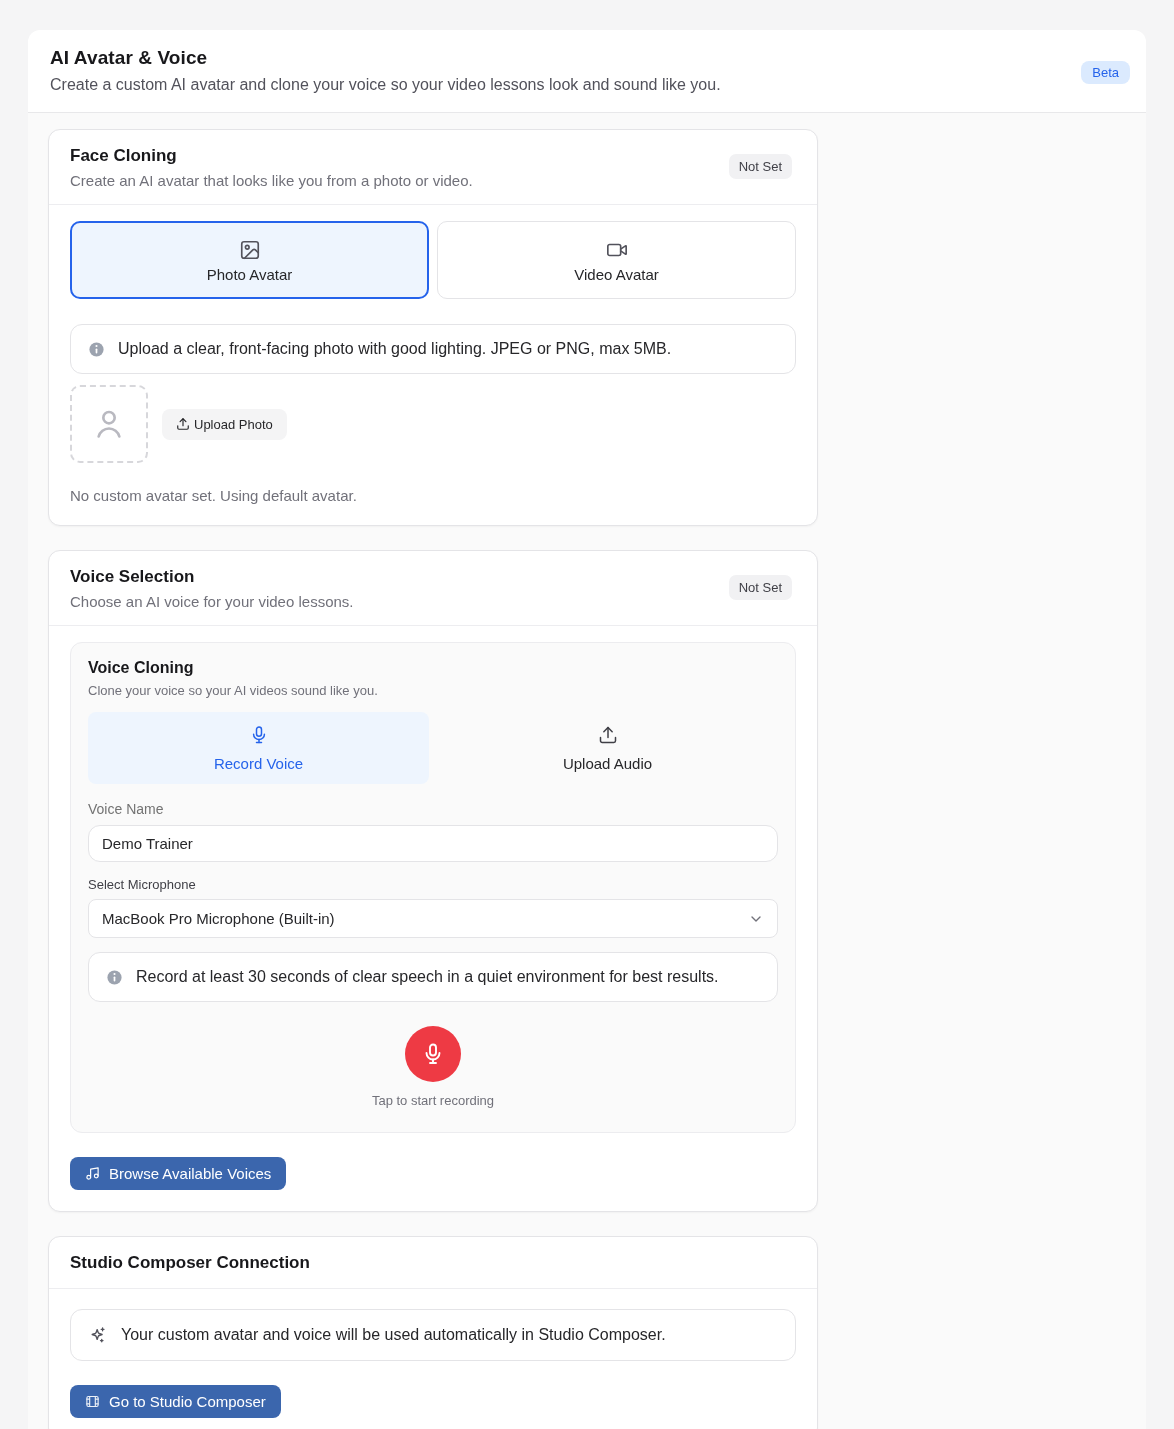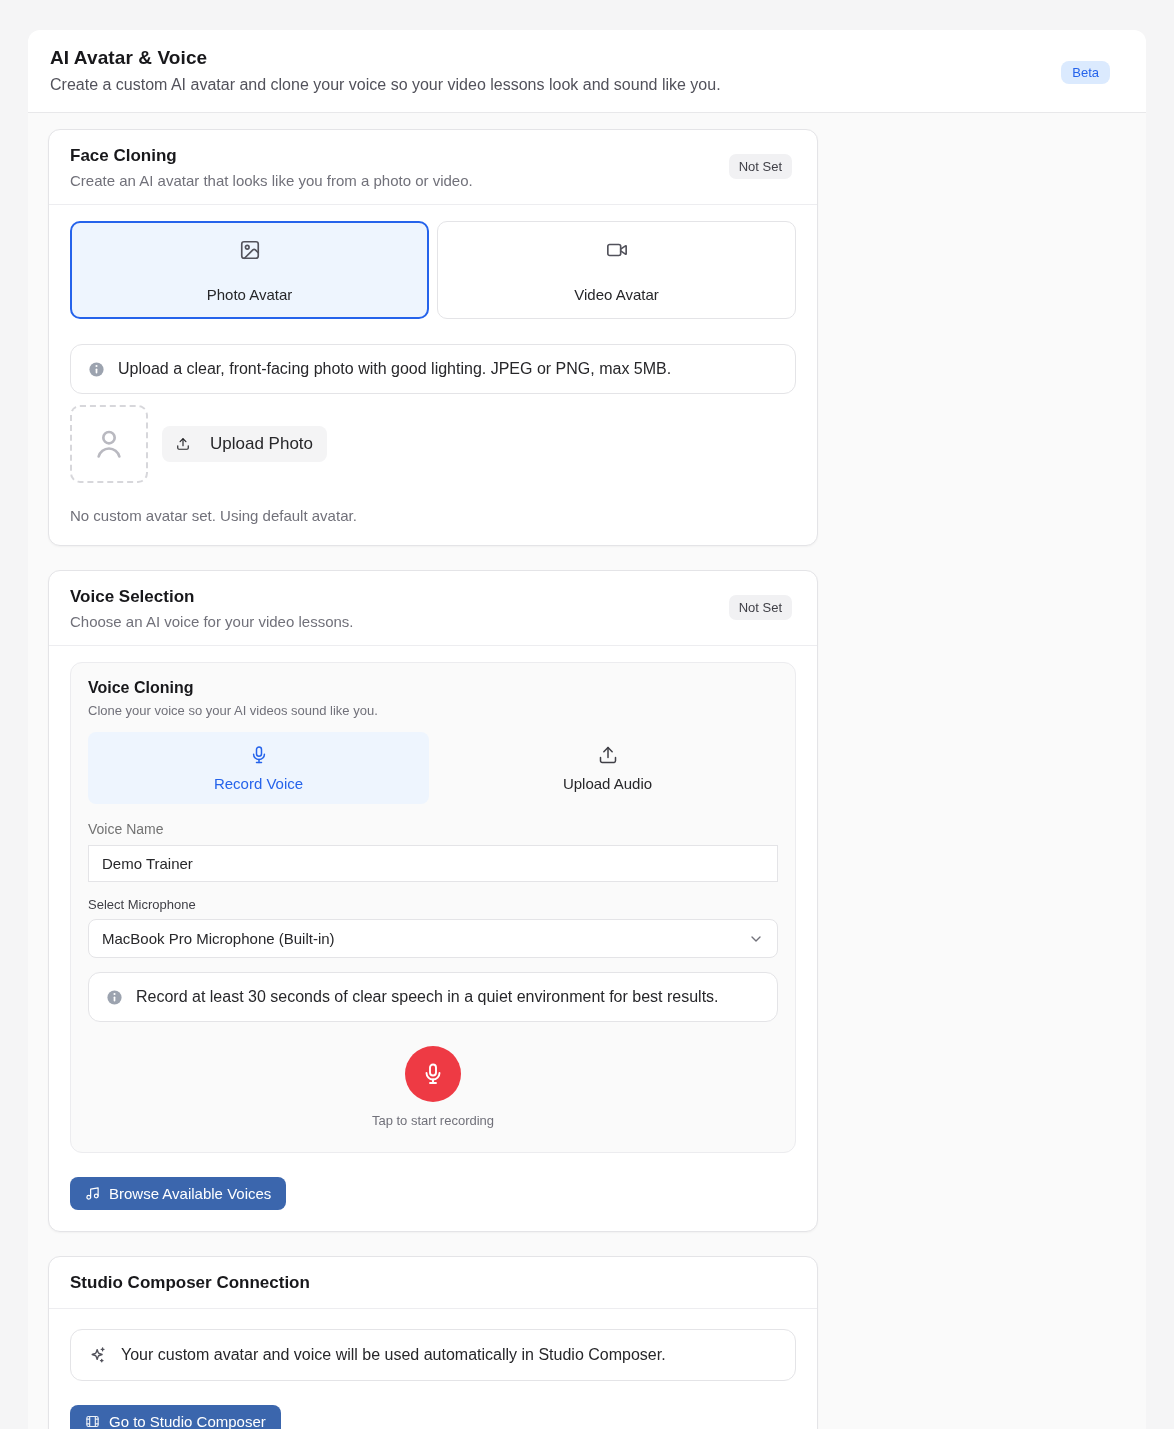--- a/index.html
+++ b/index.html
@@ -20,21 +20,21 @@
   .panel-header{
     background:var(--card-bg);
     border-radius:12px 12px 0 0;
     border-bottom:1px solid #e8e8ea;
     padding:17px 20px 18px 22px;
     position:relative;
   }
   .page-title{font-size:19px;font-weight:700;letter-spacing:.1px;}
   .page-subtitle{font-size:16px;color:var(--text-secondary);margin-top:7px;}
   .beta-badge{
-    position:absolute;right:36px;top:31px;
+    position:absolute;right:16px;top:31px;
     background:var(--beta-bg);color:var(--accent-blue);
     font-size:13px;padding:4px 11px;border-radius:8px;
   }
   .panel-body{
     background:var(--inner-bg);
     border-radius:0 0 12px 12px;
     border-bottom:1px solid #ececee;
     padding:16px 20px 23px 20px;
   }
   .card{
@@ -55,36 +55,36 @@
   .card-body{padding:16px 21px 21px 21px;}
 
   
   .option-grid{display:grid;grid-template-columns:1fr 1fr;gap:8px;}
   .option{
     border:1px solid var(--border);border-radius:10px;
     padding:17px 10px 15px 10px;text-align:center;cursor:pointer;background:#fff;
   }
   .option.selected{border:2px solid var(--accent-blue);background:var(--selected-bg);padding:16px 9px 14px 9px;}
   .option .opt-icon{color:#52525b;display:inline-block;height:22px;}
-  .option .opt-label{font-size:15px;margin-top:21px;color:#27272a;}
+  .option .opt-label{font-size:15px;margin-top:1px;color:#27272a;}
   .info-box{
     margin-top:25px;background:#fff;border:1px solid var(--border);border-radius:12px;
     padding:15px 17px;display:flex;align-items:center;gap:13px;
   }
   .info-box .info-text{font-size:16px;color:#27272a;}
   .info-glyph{flex:0 0 auto;display:inline-flex;}
   .upload-row{display:flex;align-items:center;gap:14px;margin-top:11px;}
   .avatar-placeholder{
     width:78px;height:78px;border:2px dashed #d7d7db;border-radius:10px;
     display:flex;align-items:center;justify-content:center;color:#b9b9c0;background:#fff;
   }
   .ghost-button{
-    display:inline-flex;align-items:center;gap:20px;
+    display:inline-flex;align-items:center;gap:4px;
     background:#f4f4f5;border:none;border-radius:8px;
-    padding:8px 14px;font-size:17px;color:#27272a;cursor:pointer;
+    padding:8px 14px;font-size:13px;color:#27272a;cursor:pointer;
     font-family:inherit;
   }
   .empty-note{font-size:15px;color:var(--text-muted);margin-top:24px;}
 
   
   .inner-card{
     background:var(--inner-bg);border:1px solid #ececef;border-radius:12px;
     padding:16px 17px 24px 17px;
   }
   .inner-title{font-size:16px;font-weight:700;}
@@ -94,21 +94,21 @@
     border:none;border-radius:8px;background:transparent;cursor:pointer;
     padding:13px 10px 12px 10px;text-align:center;font-family:inherit;
   }
   .tab .tab-icon{display:inline-block;height:20px;color:#3f3f46;}
   .tab .tab-label{font-size:15px;margin-top:7px;color:#27272a;}
   .tab.selected{background:var(--selected-bg);}
   .tab.selected .tab-icon,.tab.selected .tab-label{color:var(--accent-blue);}
   .field-label{font-size:14px;color:#737373;margin:17px 0 8px 0;}
   .field-label.small{font-size:13px;color:#3f3f46;margin:15px 0 7px 0;}
   .text-input{
-    width:100%;background:#fff;border:1px solid var(--border);border-radius:0;
+    width:100%;background:#fff;border:1px solid var(--border);border-radius:12px;
     padding:9px 13px;font-size:15px;color:#27272a;font-family:inherit;outline:none;
   }
   .select-box{
     width:100%;background:#fff;border:1px solid var(--border);border-radius:8px;
     padding:10px 13px;font-size:15px;color:#27272a;cursor:pointer;
     display:flex;align-items:center;justify-content:space-between;
   }
   .inner-card .info-box{margin-top:14px;}
   .record-area{text-align:center;padding-top:24px;}
   .record-button{

